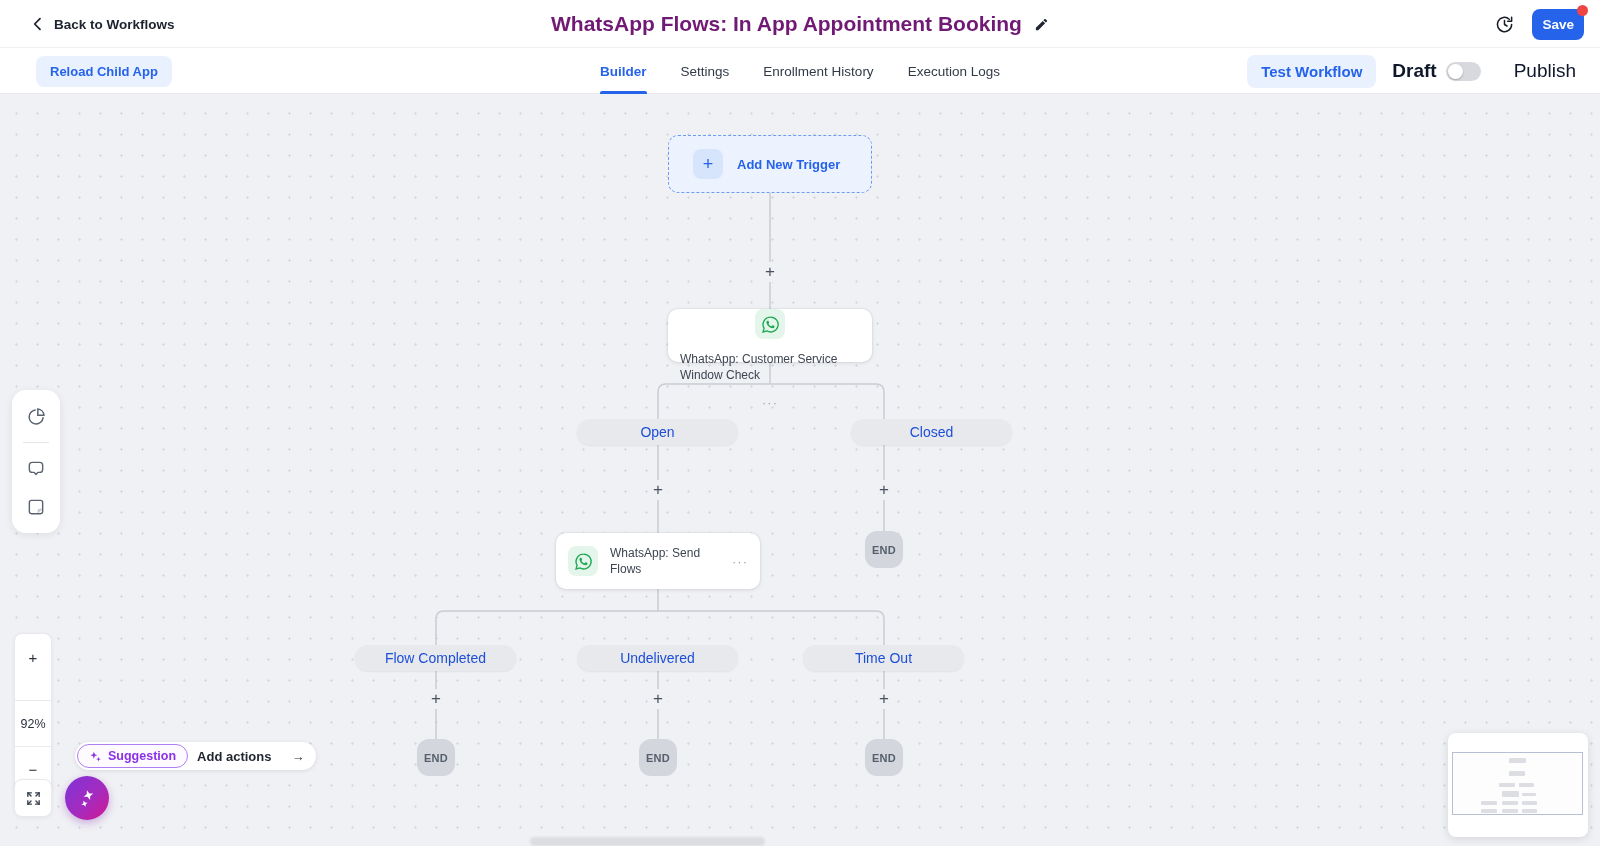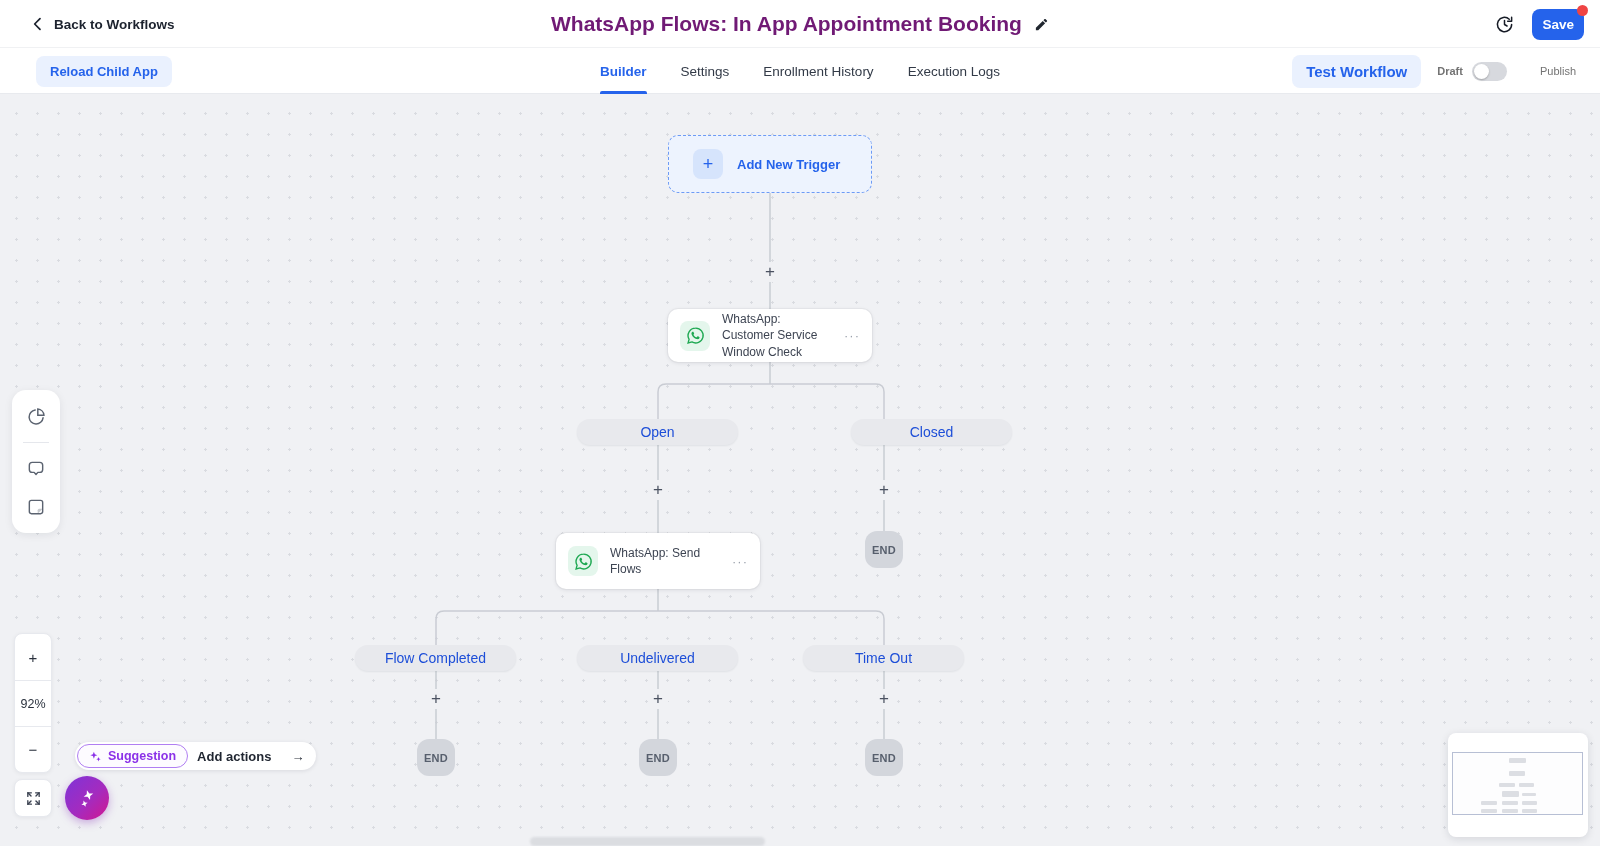--- a/index.html
+++ b/index.html
@@ -35,21 +35,21 @@
     font-size:13.5px; font-weight:500; color:#323a47; cursor:pointer; }
   .tab.active { color:#2563eb; font-weight:600; }
   .tab.active::after { content:""; position:absolute; left:0; right:0;
     bottom:0; height:3px; background:#2563eb; border-radius:2px 2px 0 0; }
   .sub-right { position:absolute; right:24px; top:0; height:46px;
     display:flex; align-items:center; gap:16px; }
   .test-btn { background:#eaf1fe; color:#2563eb; font-size:15px;
     font-weight:700; border:none; border-radius:8px; padding:8px 14px;
     cursor:pointer; }
   .toggle-group { display:flex; align-items:center; gap:9px; }
-  .toggle-label { font-size:11px; font-weight:700; color:#737373; }
+  .toggle-label { font-size:19px; font-weight:700; color:#0f172a; }
   .toggle-label.light { font-weight:400;margin-left:24px; }
   .toggle { width:35px; height:19px; border-radius:10px; background:#d7d9de;
     position:relative; cursor:pointer; }
   .toggle-knob { position:absolute; left:2px; top:2px; width:15px; height:15px;
     border-radius:50%; background:#ffffff; box-shadow:0 1px 2px rgba(0,0,0,.25); }
 
   
   .canvas { position:relative; width:1600px; height:752px;
     background-color:#f0f1f4;
     background-image:radial-gradient(circle, #d9dbe0 1.3px, transparent 1.4px);
@@ -99,21 +99,21 @@
   .tool-divider { width:26px; height:1px; background:#e5e7ec; }
 
   
   .zoom-panel { position:absolute; left:14px; top:539px; width:38px;
     background:#ffffff; border-radius:8px; border:1px solid #e7e9ee;
     box-shadow:0 1px 4px rgba(16,24,40,.06); display:flex;
     flex-direction:column; }
   .zoom-cell { height:46px; display:flex; align-items:center;
     justify-content:center; font-size:15px; color:#2a313d; cursor:pointer; }
   .zoom-cell + .zoom-cell { border-top:1px solid #e7e9ee; }
-  .zoom-level { font-size:12.5px; font-weight:500; }
+  .zoom-level { font-size:12.5px; font-weight:500;margin-top:20px; }
   .fullscreen-btn { position:absolute; left:14px; top:685px; width:38px;
     height:38px; background:#ffffff; border-radius:8px;
     border:1px solid #e7e9ee; box-shadow:0 1px 4px rgba(16,24,40,.06);
     display:flex; align-items:center; justify-content:center; cursor:pointer;
     color:#3a4150; }
 
   
   .suggestion-bar { position:absolute; left:75px; top:648px; height:28px;
     background:#ffffff; border-radius:14px;
     box-shadow:0 1px 4px rgba(16,24,40,.10); display:flex; align-items:center;
@@ -218,21 +218,21 @@
     <span class="trigger-label">Add New Trigger</span>
   </div>
 
   <div class="plus-btn" style="left:760px; top:168px;">+</div>
   <div class="plus-btn" style="left:648px; top:386px;">+</div>
   <div class="plus-btn" style="left:874px; top:386px;">+</div>
   <div class="plus-btn" style="left:426px; top:595px;">+</div>
   <div class="plus-btn" style="left:648px; top:595px;">+</div>
   <div class="plus-btn" style="left:874px; top:595px;">+</div>
 
-  <div class="action-node" style="left:668px; top:215px; width:204px; height:53px;">
+  <div class="action-node" style="left:668px; top:215px; width:204px; height:53px;flex-direction:column;">
     <span class="node-icon">
       <svg width="19" height="19" viewBox="0 0 24 24">
         <path d="M12 2.6a9.4 9.4 0 0 0-8.1 14.1L2.6 21.4l4.9-1.3A9.4 9.4 0 1 0 12 2.6z" fill="none" stroke="#1da851" stroke-width="1.7"></path>
         <path d="M16.6 13.9c-.25-.13-1.5-.74-1.73-.82-.23-.09-.4-.13-.57.12-.17.25-.65.82-.8.99-.15.17-.3.19-.55.06-1.46-.73-2.42-1.3-3.38-2.96-.26-.44.25-.41.72-1.36.08-.17.04-.31-.02-.44-.07-.13-.57-1.39-.79-1.9-.2-.5-.42-.43-.57-.44h-.49c-.17 0-.44.06-.67.31-.23.25-.88.86-.88 2.1s.9 2.44 1.03 2.6c.12.17 1.77 2.7 4.29 3.79.6.26 1.07.41 1.43.53.6.19 1.15.16 1.58.1.48-.07 1.5-.61 1.71-1.2.21-.59.21-1.1.15-1.2-.06-.11-.23-.17-.48-.28z" fill="#1da851"></path>
       </svg>
     </span>
     <span class="node-label">WhatsApp: Customer Service Window Check</span>
     <span class="node-menu">···</span>
   </div>
 

